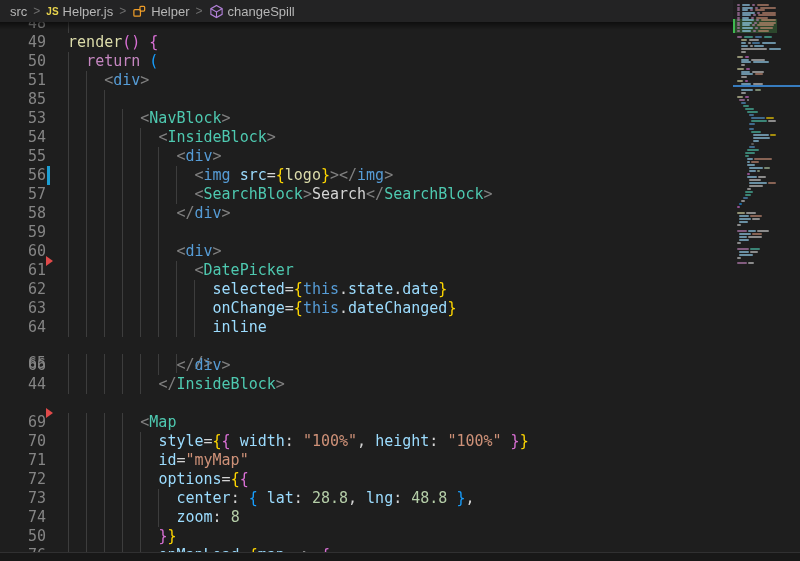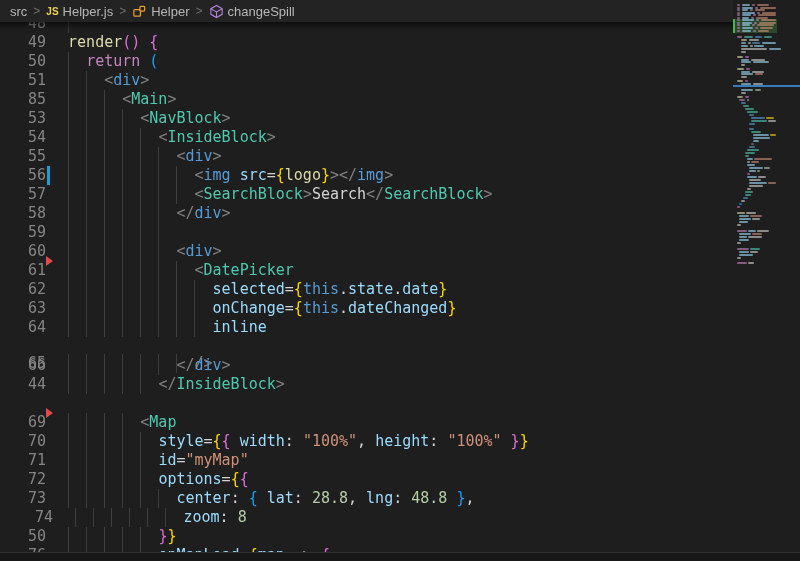--- a/index.html
+++ b/index.html
@@ -51,21 +51,21 @@
     <div class="row" style="top: 52px;">
       <span class="ln">50</span>
       <div class="code"><span class="guide" style="left: 2ch;"></span><span>    <span style="color: rgb(197, 134, 192);">return</span><span style="color: rgb(212, 212, 212);"> </span><span style="color: rgb(23, 159, 255);">(</span></span></div>
     </div>
     <div class="row" style="top: 71px;">
       <span class="ln">51</span>
       <div class="code"><span class="guide" style="left: 2ch;"></span><span class="guide" style="left: 4ch;"></span><span>      <span style="color: rgb(128, 128, 128);">&lt;</span><span style="color: rgb(86, 156, 214);">div</span><span style="color: rgb(128, 128, 128);">&gt;</span></span></div>
     </div>
     <div class="row" style="top: 90px;">
       <span class="ln">85</span>
-      <div class="code"><span class="guide" style="left: 2ch;"></span><span class="guide" style="left: 4ch;"></span><span class="guide" style="left: 6ch;"></span><span>        <span style="color: rgb(128, 128, 128);">&lt;</span><span style="color: rgb(78, 201, 176);">Main</span><span style="color: rgb(128, 128, 128);">&gt;</span></span></div>
+      <div class="code"><span class="guide" style="left: 2ch;"></span><span class="guide" style="left: 4ch;"></span><span class="guide" style="left: 6ch;"></span></div>
     </div>
     <div class="row" style="top: 109px;">
       <span class="ln">53</span>
       <div class="code"><span class="guide" style="left: 2ch;"></span><span class="guide" style="left: 4ch;"></span><span class="guide" style="left: 6ch;"></span><span class="guide" style="left: 8ch;"></span><span>          <span style="color: rgb(128, 128, 128);">&lt;</span><span style="color: rgb(78, 201, 176);">NavBlock</span><span style="color: rgb(128, 128, 128);">&gt;</span></span></div>
     </div>
     <div class="row" style="top: 128px;">
       <span class="ln">54</span>
       <div class="code"><span class="guide" style="left: 2ch;"></span><span class="guide" style="left: 4ch;"></span><span class="guide" style="left: 6ch;"></span><span class="guide" style="left: 8ch;"></span><span class="guide" style="left: 10ch;"></span><span>            <span style="color: rgb(128, 128, 128);">&lt;</span><span style="color: rgb(78, 201, 176);">InsideBlock</span><span style="color: rgb(128, 128, 128);">&gt;</span></span></div>
     </div>
     <div class="row" style="top: 147px;">
@@ -133,21 +133,21 @@
       <div class="code"><span class="guide" style="left: 2ch;"></span><span class="guide" style="left: 4ch;"></span><span class="guide" style="left: 6ch;"></span><span class="guide" style="left: 8ch;"></span><span class="guide" style="left: 10ch;"></span><span>            <span style="color: rgb(156, 220, 254);">id</span><span style="color: rgb(212, 212, 212);">=</span><span style="color: rgb(206, 145, 120);">"myMap"</span></span></div>
     </div>
     <div class="row" style="top: 470px;">
       <span class="ln">72</span>
       <div class="code"><span class="guide" style="left: 2ch;"></span><span class="guide" style="left: 4ch;"></span><span class="guide" style="left: 6ch;"></span><span class="guide" style="left: 8ch;"></span><span class="guide" style="left: 10ch;"></span><span>            <span style="color: rgb(156, 220, 254);">options</span><span style="color: rgb(212, 212, 212);">=</span><span style="color: rgb(255, 215, 0);">{</span><span style="color: rgb(218, 112, 214);">{</span></span></div>
     </div>
     <div class="row" style="top: 489px;">
       <span class="ln">73</span>
       <div class="code"><span class="guide" style="left: 2ch;"></span><span class="guide" style="left: 4ch;"></span><span class="guide" style="left: 6ch;"></span><span class="guide" style="left: 8ch;"></span><span class="guide" style="left: 10ch;"></span><span class="guide" style="left: 12ch;"></span><span>              <span style="color: rgb(156, 220, 254);">center</span><span style="color: rgb(212, 212, 212);">:</span><span style="color: rgb(212, 212, 212);"> </span><span style="color: rgb(23, 159, 255);">{</span><span style="color: rgb(212, 212, 212);"> </span><span style="color: rgb(156, 220, 254);">lat</span><span style="color: rgb(212, 212, 212);">:</span><span style="color: rgb(212, 212, 212);"> </span><span style="color: rgb(181, 206, 168);">28.8</span><span style="color: rgb(212, 212, 212);">,</span><span style="color: rgb(212, 212, 212);"> </span><span style="color: rgb(156, 220, 254);">lng</span><span style="color: rgb(212, 212, 212);">:</span><span style="color: rgb(212, 212, 212);"> </span><span style="color: rgb(181, 206, 168);">48.8</span><span style="color: rgb(212, 212, 212);"> </span><span style="color: rgb(23, 159, 255);">}</span><span style="color: rgb(212, 212, 212);">,</span></span></div>
     </div>
-    <div class="row" style="top: 508px; padding-left: 7px;">
+    <div class="row" style="top: 508px;">
       <span class="ln">74</span>
       <div class="code"><span class="guide" style="left: 2ch;"></span><span class="guide" style="left: 4ch;"></span><span class="guide" style="left: 6ch;"></span><span class="guide" style="left: 8ch;"></span><span class="guide" style="left: 10ch;"></span><span class="guide" style="left: 12ch;"></span><span>              <span style="color: rgb(156, 220, 254);">zoom</span><span style="color: rgb(212, 212, 212);">:</span><span style="color: rgb(212, 212, 212);"> </span><span style="color: rgb(181, 206, 168);">8</span></span></div>
     </div>
     <div class="row" style="top: 527px;">
       <span class="ln">50</span>
       <div class="code"><span class="guide" style="left: 2ch;"></span><span class="guide" style="left: 4ch;"></span><span class="guide" style="left: 6ch;"></span><span class="guide" style="left: 8ch;"></span><span class="guide" style="left: 10ch;"></span><span>            <span style="color: rgb(218, 112, 214);">}</span><span style="color: rgb(255, 215, 0);">}</span></span></div>
     </div>
     <div class="row" style="top: 546px;">
       <span class="ln">76</span>
       <div class="code"><span class="guide" style="left: 2ch;"></span><span class="guide" style="left: 4ch;"></span><span class="guide" style="left: 6ch;"></span><span class="guide" style="left: 8ch;"></span><span class="guide" style="left: 10ch;"></span><span>            <span style="color: rgb(156, 220, 254);">onMapLoad</span><span style="color: rgb(212, 212, 212);">=</span><span style="color: rgb(255, 215, 0);">{</span><span style="color: rgb(156, 220, 254);">map</span><span style="color: rgb(212, 212, 212);"> </span><span style="color: rgb(212, 212, 212);">=&gt;</span><span style="color: rgb(212, 212, 212);"> </span><span style="color: rgb(218, 112, 214);">{</span></span></div>

